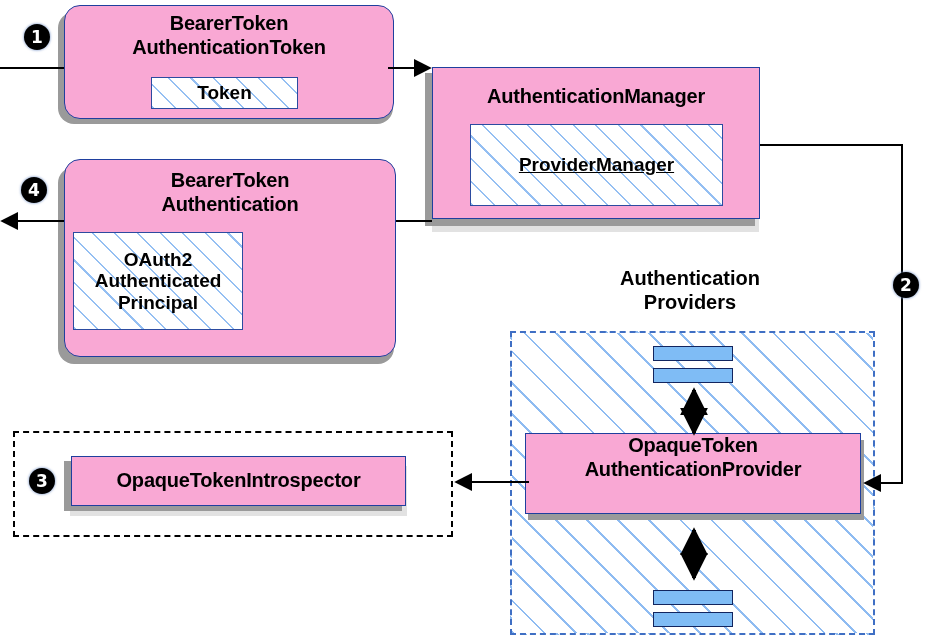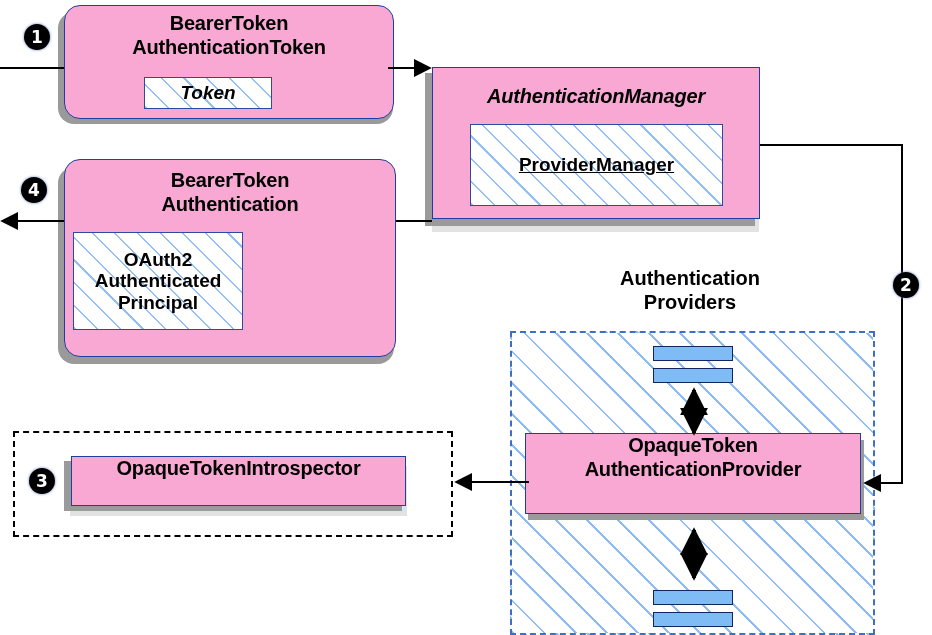--- a/index.html
+++ b/index.html
@@ -186,37 +186,37 @@
   <div class="shadow2" style="left:521px;top:444px;width:343px;height:82px;"></div>
   <div class="shadow" style="left:528px;top:440px;width:336px;height:80px;"></div>
   <div class="node" style="left:525px;top:433px;width:336px;height:81px;justify-content:flex-start;">
     <div class="node-title">OpaqueToken
 AuthenticationProvider</div>
   </div>
 
   <div class="dotted-container" style="left:13px;top:431px;width:440px;height:106px;"></div>
   <div class="shadow2" style="left:70px;top:466px;width:337px;height:50px;"></div>
   <div class="shadow" style="left:64px;top:461px;width:338px;height:50px;"></div>
-  <div class="node" style="left:71px;top:456px;width:335px;height:50px;">
+  <div class="node" style="left:71px;top:456px;width:335px;height:50px;justify-content:center;">
     <div class="node-title">OpaqueTokenIntrospector</div>
   </div>
 
   <div class="shadow" style="left:58px;top:12px;width:335px;height:112px;border-radius:16px;"></div>
   <div class="node rounded" style="left:64px;top:5px;width:330px;height:114px;">
     <div class="node-title" style="margin-top:6px;">BearerToken
 AuthenticationToken</div>
   </div>
-  <div class="hatch" style="left:144px;top:77px;width:128px;height:32px;font-style:italic;">
+  <div class="hatch" style="left:151px;top:77px;width:147px;height:32px;">
     <span class="hatch-label">Token</span>
   </div>
 
   <div class="shadow2" style="left:432px;top:77px;width:327px;height:155px;"></div>
   <div class="shadow" style="left:425px;top:73px;width:330px;height:153px;"></div>
   <div class="node" style="left:432px;top:67px;width:328px;height:152px;">
-    <div class="node-title" style="margin-top:17px;font-style:italic;">AuthenticationManager</div>
+    <div class="node-title" style="margin-top:17px;">AuthenticationManager</div>
   </div>
   <div class="hatch" style="left:470px;top:124px;width:253px;height:82px;text-decoration:underline;">
     <span class="hatch-label">ProviderManager</span>
   </div>
 
   <div class="shadow" style="left:58px;top:167px;width:336px;height:197px;border-radius:16px;"></div>
   <div class="node rounded" style="left:64px;top:159px;width:332px;height:198px;">
     <div class="node-title" style="margin-top:9px;">BearerToken
 Authentication</div>
   </div>

